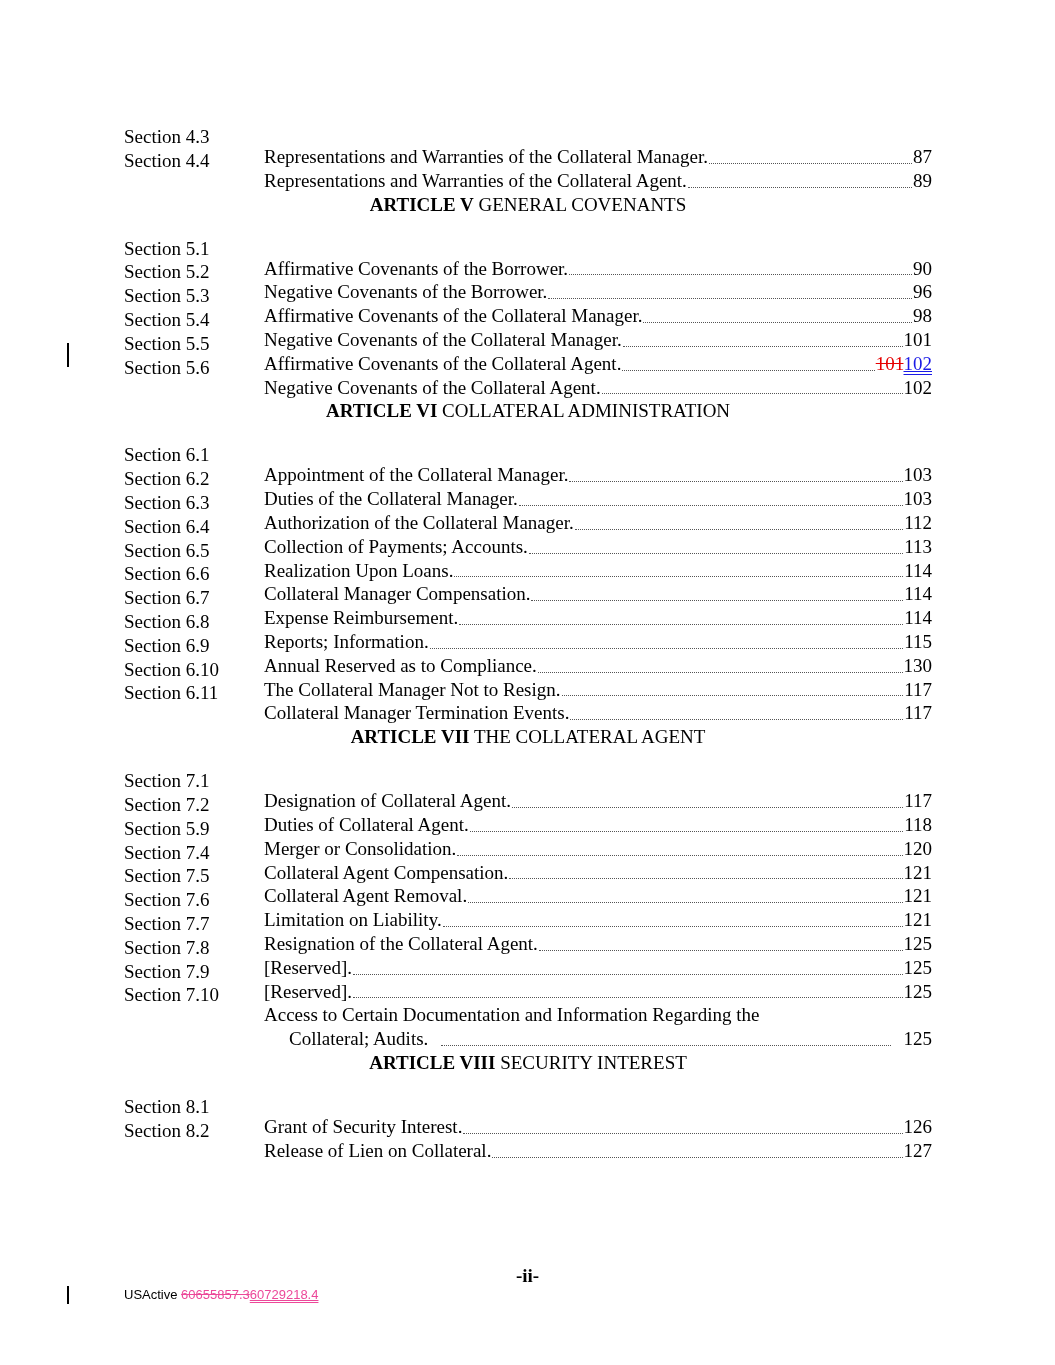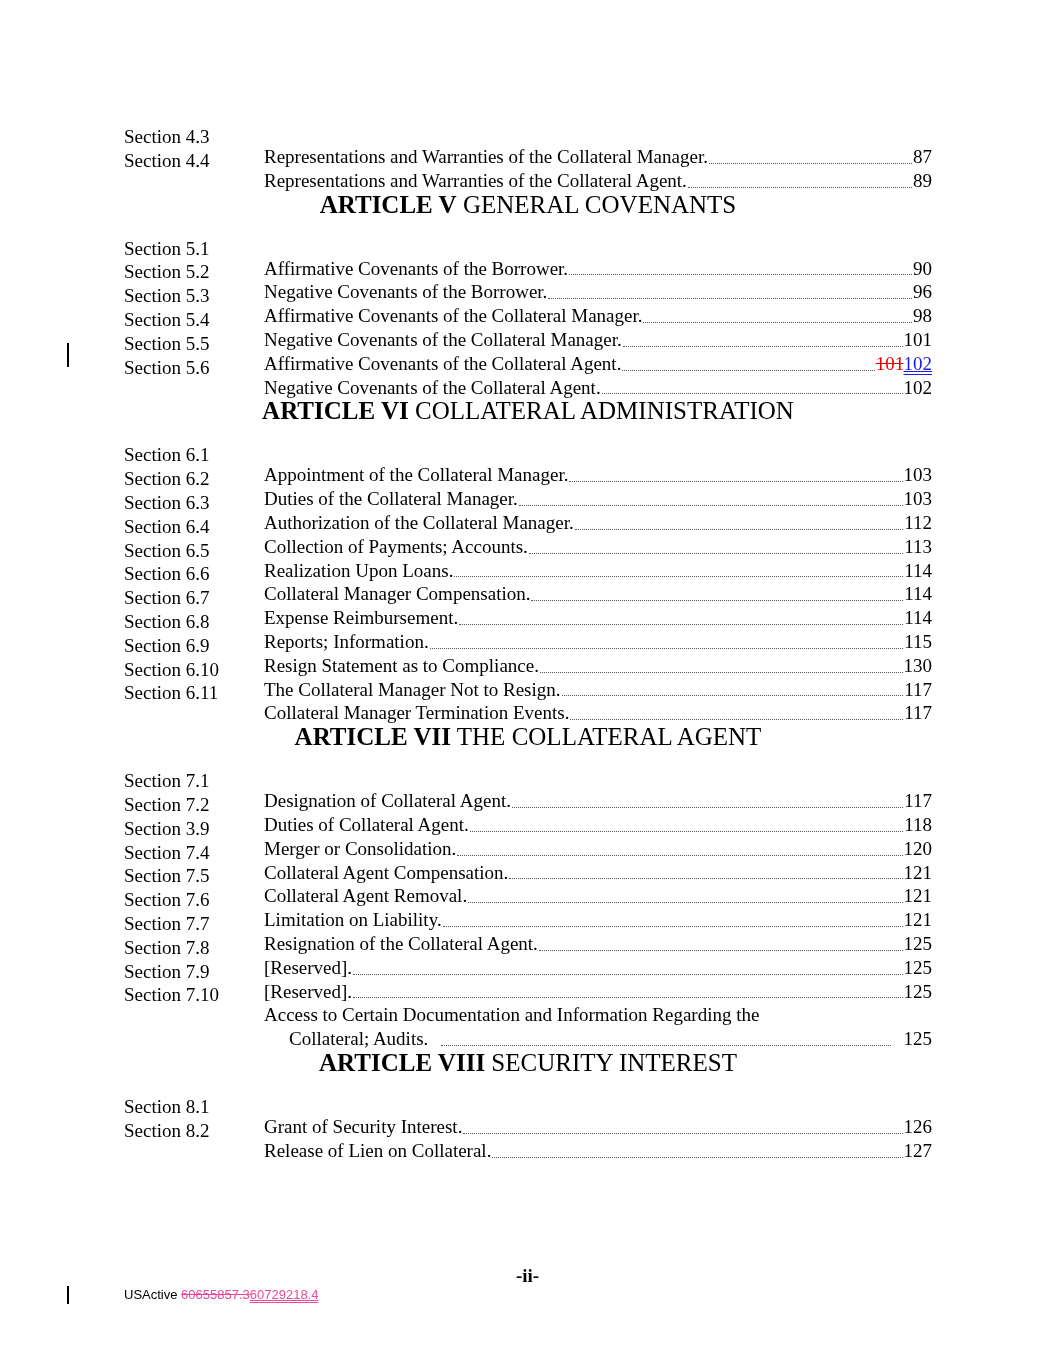--- a/index.html
+++ b/index.html
@@ -10,21 +10,21 @@
   .row { position: relative; height: 23.8px; font-size: 19px; line-height: 23.8px; white-space: nowrap; }
   .sec { position: absolute; left: 0; top: 0; }
   .title-wrap { position: absolute; left: 140px; right: 0; top: 0; display: flex; align-items: center; margin-top: 20px; }
   .title { flex: 0 0 auto; }
   .leader { flex: 1 1 auto; border-bottom: 1px dotted #555; margin: 0 1px 5px 1px; height: 0; align-self: flex-end; }
   .pg { flex: 0 0 auto; text-align: right; }
   .del { color: #e60000; text-decoration: line-through; }
   .ins { color: #1a1ae6; text-decoration: underline double; }
   .row2 { height: 23.8px; }
   .row2 .title-wrap { left: 165px; gap: 12px; }
-  .article { text-align: center; font-size: 25px; height: 24px; line-height: 24px; margin: 20px 0 20px 0; }
+  .article { text-align: center; font-size: 19px; height: 24px; line-height: 24px; margin: 20px 0 20px 0; }
   .article b { font-weight: bold; }
   .changebar { position: absolute; left: 67px; width: 2px; background: #000; }
   .footer-page { position: absolute; left: 0; width: 1055px; top: 1265px; text-align: center; font-size: 19px; font-weight: bold; }
   .footer-id { position: absolute; left: 124px; top: 1287px; font-family: "Liberation Sans", "DejaVu Sans", sans-serif; font-size: 13px; }
   .footer-id .del { color: #ec4899; }
   .footer-id .ins { color: #ec4899; text-decoration: underline double; }
 </style>
 </head>
 <body>
 
@@ -165,21 +165,21 @@
         <span class="sec">Section 6.8</span>
         <div class="title-wrap">
           <span class="title">Reports; Information.</span>
           <span class="leader"></span>
           <span class="pg">115</span>
         </div>
       </div>
     <div class="row">
         <span class="sec">Section 6.9</span>
         <div class="title-wrap">
-          <span class="title">Resign Statement as to Compliance.</span>
+          <span class="title">Annual Reserved as to Compliance.</span>
           <span class="leader"></span>
           <span class="pg">130</span>
         </div>
       </div>
     <div class="row">
         <span class="sec">Section 6.10</span>
         <div class="title-wrap">
           <span class="title">The Collateral Manager Not to Resign.</span>
           <span class="leader"></span>
           <span class="pg">117</span>
@@ -206,21 +206,21 @@
       </div>
     <div class="row">
         <span class="sec">Section 7.2</span>
         <div class="title-wrap">
           <span class="title">Duties of Collateral Agent.</span>
           <span class="leader"></span>
           <span class="pg">118</span>
         </div>
       </div>
     <div class="row">
-        <span class="sec">Section 3.9</span>
+        <span class="sec">Section 5.9</span>
         <div class="title-wrap">
           <span class="title">Merger or Consolidation.</span>
           <span class="leader"></span>
           <span class="pg">120</span>
         </div>
       </div>
     <div class="row">
         <span class="sec">Section 7.4</span>
         <div class="title-wrap">
           <span class="title">Collateral Agent Compensation.</span>

